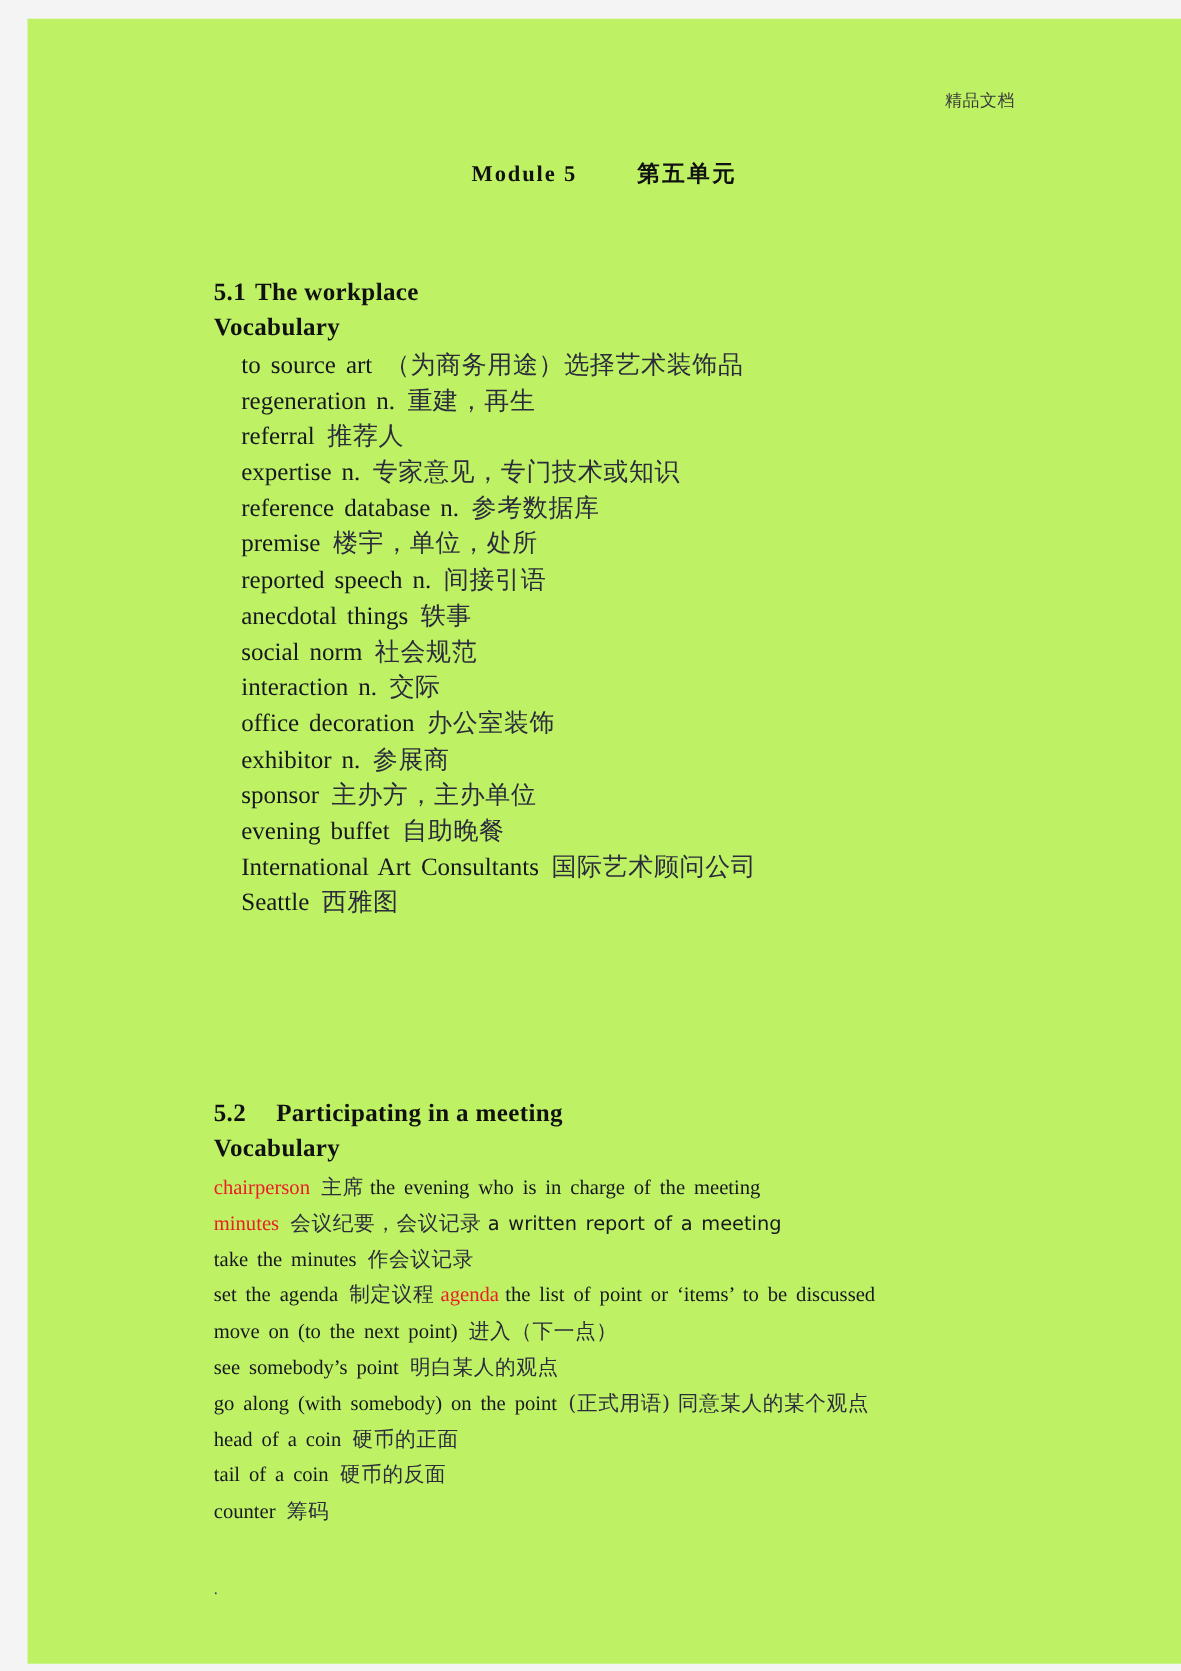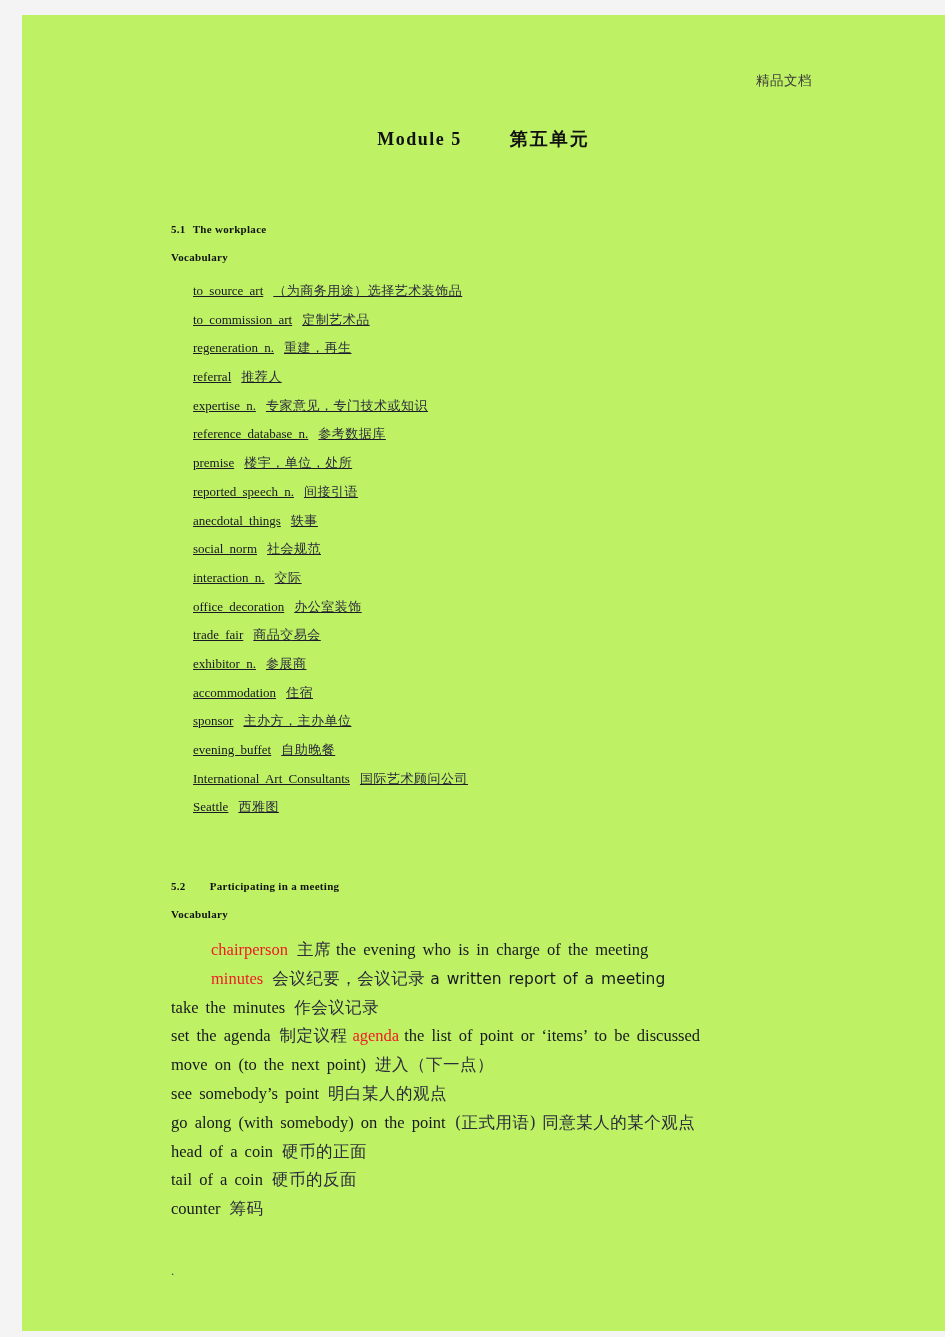--- a/index.html
+++ b/index.html
@@ -46,21 +46,21 @@
   .doc-title .latin { letter-spacing: 1.5px; }
   .doc-title .gap { display: inline-block; width: 48px; }
   .doc-title .cjk {
     font-family: "DejaVu Serif", "Liberation Serif", serif;
     letter-spacing: 2px;
   }
 
   .section-head {
     position: absolute;
     left: 149px;
-    font-size: 11px;
+    font-size: 20px;
     font-weight: bold;
     color: #111;
     white-space: nowrap;
     letter-spacing: 0.3px;
   }
   #sec51-title { top: 208px; }
   #sec51-vocab { top: 236px; }
   #sec52-title { top: 865px; }
   #sec52-vocab { top: 893px; }
   .section-head .num { display: inline-block; }
@@ -69,24 +69,23 @@
 
   .vocab-list {
     position: absolute;
     left: 171px;
     top: 262px;
     width: 700px;
   }
   .vocab-list .row {
     height: 28.7px;
     line-height: 28.7px;
-    font-size: 13px;
+    font-size: 20px;
     color: #1b1b28;
     white-space: nowrap;
-    text-decoration: underline;
   }
   .vocab-list .en {
     font-family: "Liberation Serif", "DejaVu Serif", serif;
     word-spacing: 3px;
     color: #17171f;
   }
   .vocab-list .zh {
     font-family: "DejaVu Serif", "Liberation Serif", serif;
     color: #2b2b3c;
     letter-spacing: 0.5px;
@@ -120,21 +119,20 @@
     color: #2b2b3c;
     letter-spacing: 0.5px;
   }
   .meeting-list .en-sans {
     font-family: "DejaVu Sans", "Liberation Sans", sans-serif;
     font-size: 15.5px;
     word-spacing: 2px;
   }
   .meeting-list .red {
     color: #ee1c25;
-    margin-left: 40px;
   }
   .meeting-list .small {
     font-size: 15px;
     word-spacing: 2px;
   }
   .meeting-list .spacer { display: inline-block; width: 9px; }
   .meeting-list .spacer-sm { display: inline-block; width: 5px; }
 
   .trailing-dot {
     position: absolute;
@@ -156,34 +154,31 @@
     <span class="latin">Module 5</span><span class="gap"></span><span class="cjk">第五单元</span>
   </div>
 
   <div class="section-head" id="sec51-title">
     <span class="num">5.1</span><span class="sp-sm"></span><span>The  workplace</span>
   </div>
   <div class="section-head" id="sec51-vocab">Vocabulary</div>
 
   <div class="vocab-list" id="vocab-51">
       <div class="row"><span class="en">to  source  art</span><span class="spacer"></span><span class="zh">（为商务用途）选择艺术装饰品</span></div>
-      <div class="row"><span class="en">to  commission  art</span><span class="spacer"></span><span class="zh">定制艺术品</span></div>
       <div class="row"><span class="en">regeneration  n.</span><span class="spacer"></span><span class="zh">重建，再生</span></div>
       <div class="row"><span class="en">referral</span><span class="spacer"></span><span class="zh">推荐人</span></div>
       <div class="row"><span class="en">expertise  n.</span><span class="spacer"></span><span class="zh">专家意见，专门技术或知识</span></div>
       <div class="row"><span class="en">reference  database  n.</span><span class="spacer"></span><span class="zh">参考数据库</span></div>
       <div class="row"><span class="en">premise</span><span class="spacer"></span><span class="zh">楼宇，单位，处所</span></div>
       <div class="row"><span class="en">reported  speech  n.</span><span class="spacer"></span><span class="zh">间接引语</span></div>
       <div class="row"><span class="en">anecdotal  things</span><span class="spacer"></span><span class="zh">轶事</span></div>
       <div class="row"><span class="en">social  norm</span><span class="spacer"></span><span class="zh">社会规范</span></div>
       <div class="row"><span class="en">interaction  n.</span><span class="spacer"></span><span class="zh">交际</span></div>
       <div class="row"><span class="en">office  decoration</span><span class="spacer"></span><span class="zh">办公室装饰</span></div>
-      <div class="row"><span class="en">trade  fair</span><span class="spacer"></span><span class="zh">商品交易会</span></div>
       <div class="row"><span class="en">exhibitor  n.</span><span class="spacer"></span><span class="zh">参展商</span></div>
-      <div class="row"><span class="en">accommodation</span><span class="spacer"></span><span class="zh">住宿</span></div>
       <div class="row"><span class="en">sponsor</span><span class="spacer"></span><span class="zh">主办方，主办单位</span></div>
       <div class="row"><span class="en">evening  buffet</span><span class="spacer"></span><span class="zh">自助晚餐</span></div>
       <div class="row"><span class="en">International  Art  Consultants</span><span class="spacer"></span><span class="zh">国际艺术顾问公司</span></div>
       <div class="row"><span class="en">Seattle</span><span class="spacer"></span><span class="zh">西雅图</span></div>
     </div>
 
   <div class="section-head" id="sec52-title">
     <span class="num">5.2</span><span class="sp-lg"></span><span>Participating  in  a  meeting</span>
   </div>
   <div class="section-head" id="sec52-vocab">Vocabulary</div>

